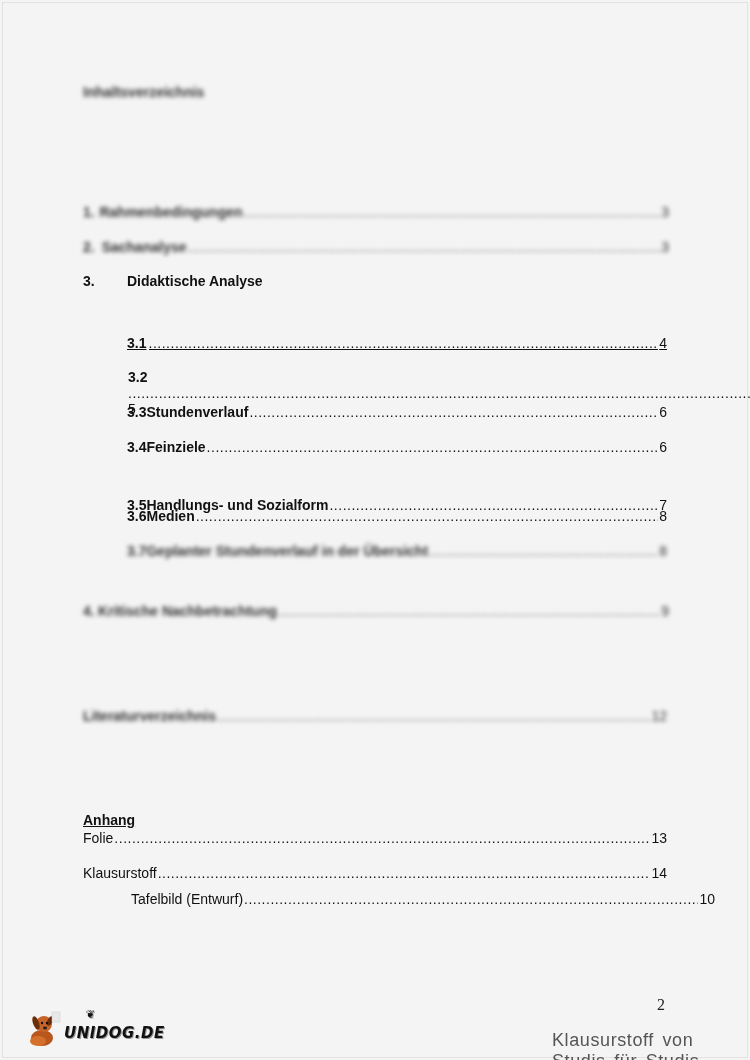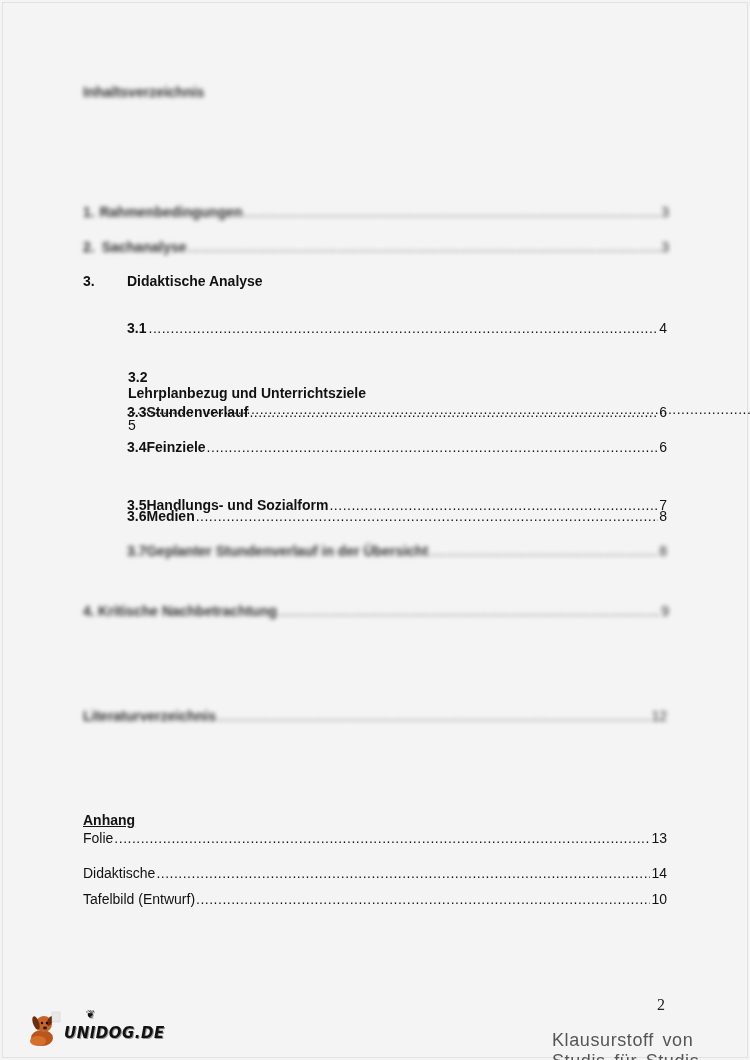--- a/index.html
+++ b/index.html
@@ -89,29 +89,28 @@
   <span class="label bold">Sachanalyse</span>
   <span class="leader"></span>
   <span class="page">3</span>
 </div>
 
 <div class="row l1" style="top:273px;">
   <span class="num bold">3.</span>
   <span class="label bold">Didaktische Analyse</span>
 </div>
 
-<div class="row l2" style="top:320px;">
+<div class="row l2" style="top:335px;text-decoration:underline;">
   <span class="num bold">3.1</span>
   <span class="leader"></span>
   <span class="page">4</span>
 </div>
 
 <div class="row l2" style="top:369px;flex-direction:column;">
   <span class="num bold">3.2</span>
-  <span class="label bold">Lehrplanbezug und Unterrichtsziele</span>
   <span class="leader"></span>
   <span class="page">5</span>
 </div>
 
 <div class="row l2" style="top:404px;">
   <span class="num bold">3.3</span>
   <span class="label bold">Stundenverlauf</span>
   <span class="leader"></span>
   <span class="page">6</span>
 </div>
@@ -158,25 +157,25 @@
 </div>
 
 <div class="anhang-title">Anhang</div>
 
 <div class="row plain" style="top:830px;">
   <span class="label">Folie</span>
   <span class="leader"></span>
   <span class="page">13</span>
 </div>
 <div class="row plain" style="top:865px;">
-  <span class="label">Didaktische</span>
+  <span class="label">Klausurstoff</span>
   <span class="leader"></span>
   <span class="page">14</span>
 </div>
-<div class="row plain" style="top:891px;">
+<div class="row plain" style="top:891px;margin-left:48px;">
   <span class="label">Tafelbild (Entwurf)</span>
   <span class="leader"></span>
   <span class="page">10</span>
 </div>
 
 <div class="page-number">2</div>
 
 <div class="logo">
   <svg class="logo-dog" viewBox="0 0 40 40">
     <ellipse cx="20" cy="30" rx="11" ry="8" fill="#b8561e"></ellipse>

